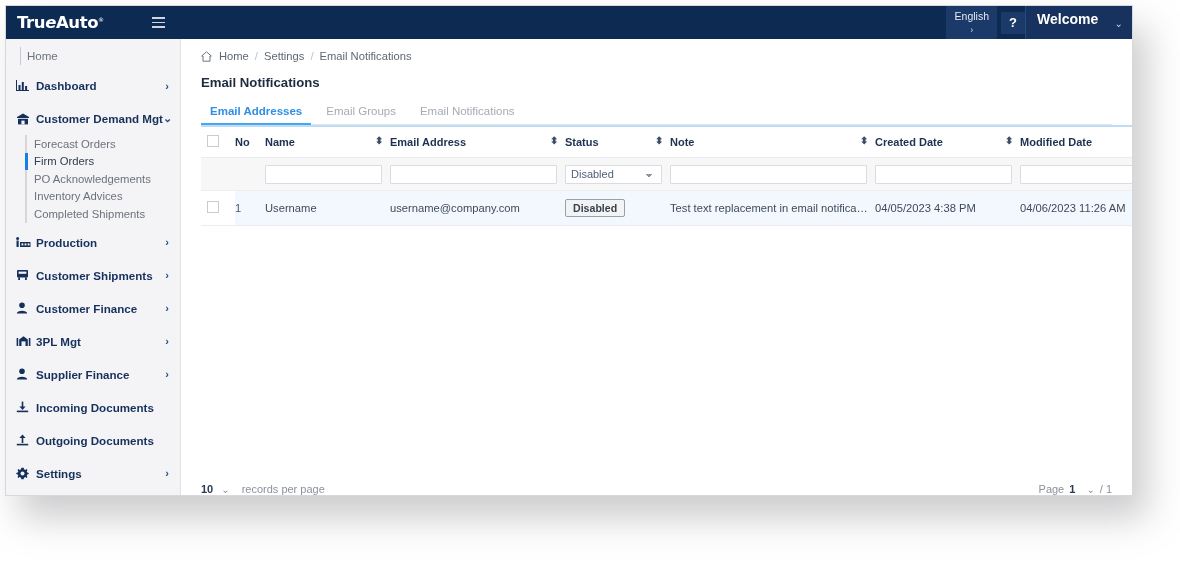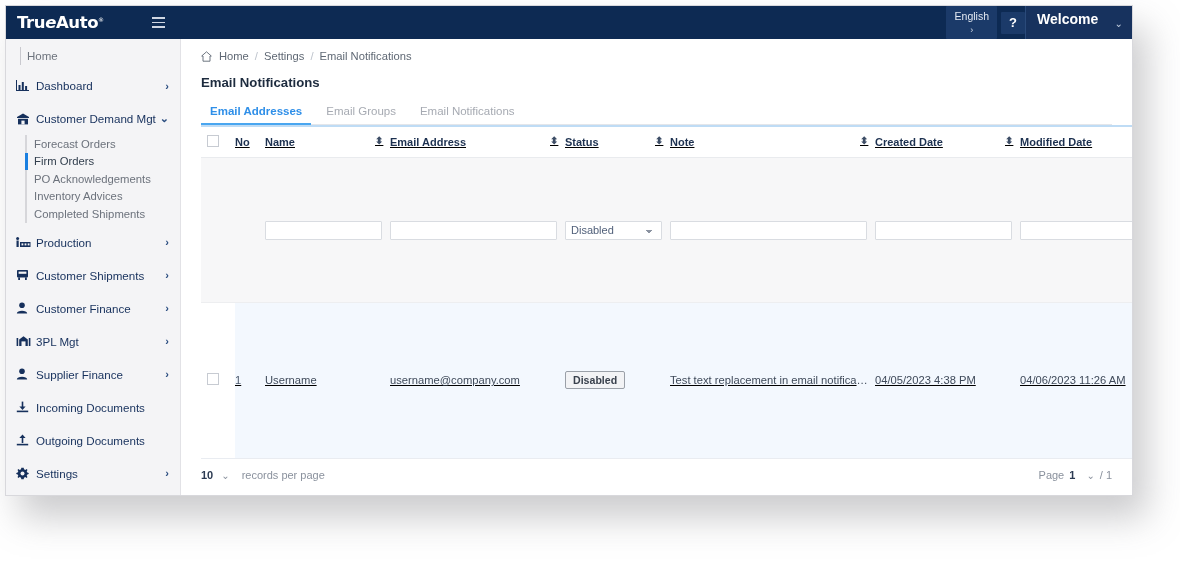--- a/index.html
+++ b/index.html
@@ -127,21 +127,21 @@
     position: relative;
     box-sizing: border-box;
   }
   .nav-item .nico {
     width: 20px; flex: 0 0 20px;
     display: flex; align-items: center; justify-content: flex-start;
     color: #16305c;
   }
   .nav-item .nico svg { display:block; }
   .nav-item .nlabel {
-    color: #16305c; font-size: 11.6px; font-weight: normal;
+    color: #16305c; font-size: 11.6px; font-weight: bold;
     flex: 1 1 auto; white-space: nowrap;
   }
   .nav-item .ncaret {
     color: #2a4d80; font-size: 11px; margin-right: 11px; font-weight: bold;
   }
   .nav-item .ncaret.open { transform: none; }
 
   .subnav { padding: 0 0 3px 0; }
   .subnav-item {
     display: flex; align-items: center;
@@ -196,21 +196,21 @@
     cursor: pointer;
     position: relative;
   }
   .tab.active { color: #2f8fe8; font-weight: bold; }
   .tab.active::after {
     content:""; position:absolute; left:0; right:0; bottom:-1px;
     height: 2px; background: #49a6f0;
   }
 
   
-  .table-wrap { margin: 0 20px 0 20px; flex: 1 1 auto; display:flex; flex-direction:row; min-height:0;text-decoration:underline;}
+  .table-wrap { margin: 0 20px 0 20px; flex: 1 1 auto; display:flex; flex-direction:column; min-height:0;}
   table.grid { width: 100%; border-collapse: collapse; table-layout: fixed; }
   table.grid thead th {
     background: #ffffff;
     border-top: 2px solid #bfdcf5;
     border-bottom: 1px solid #e9ebee;
     font-size: 11px; font-weight: bold; color: #1d3150;
     text-align: left;
     padding: 8px 6px 8px 0;
     vertical-align: middle;
     white-space: nowrap;
@@ -297,21 +297,21 @@
     padding: 2px 7px;
     border-radius: 2px;
     cursor: pointer;
   }
   .grid-body-fill { flex: 1 1 auto; background: #ffffff; }
 
   
   .grid-footer {
     margin: 0 20px;
     display: flex; align-items: center;
-    padding: 10px 0 14px 0;
+    padding: 10px 0 0 0;
   }
   .rpp { display: flex; align-items: center; gap: 8px; }
   .rpp-val { font-size: 11px; color: #2b3a52; font-weight: bold; }
   .rpp-caret { font-size: 10px; color:#8a919d; cursor:pointer; }
   .rpp-label { font-size: 11px; color: #8a919d; margin-left: 4px;}
   .foot-spacer { flex: 1 1 auto; }
   .pager { display:flex; align-items:center; gap: 5px; }
   .pager .plabel { font-size: 11px; color:#8a919d; }
   .pager .pnum { font-size: 11px; color:#2b3a52; font-weight: bold; }
   .pager .pcaret { font-size: 10px; color:#8a919d; cursor:pointer; margin-left:6px;}

